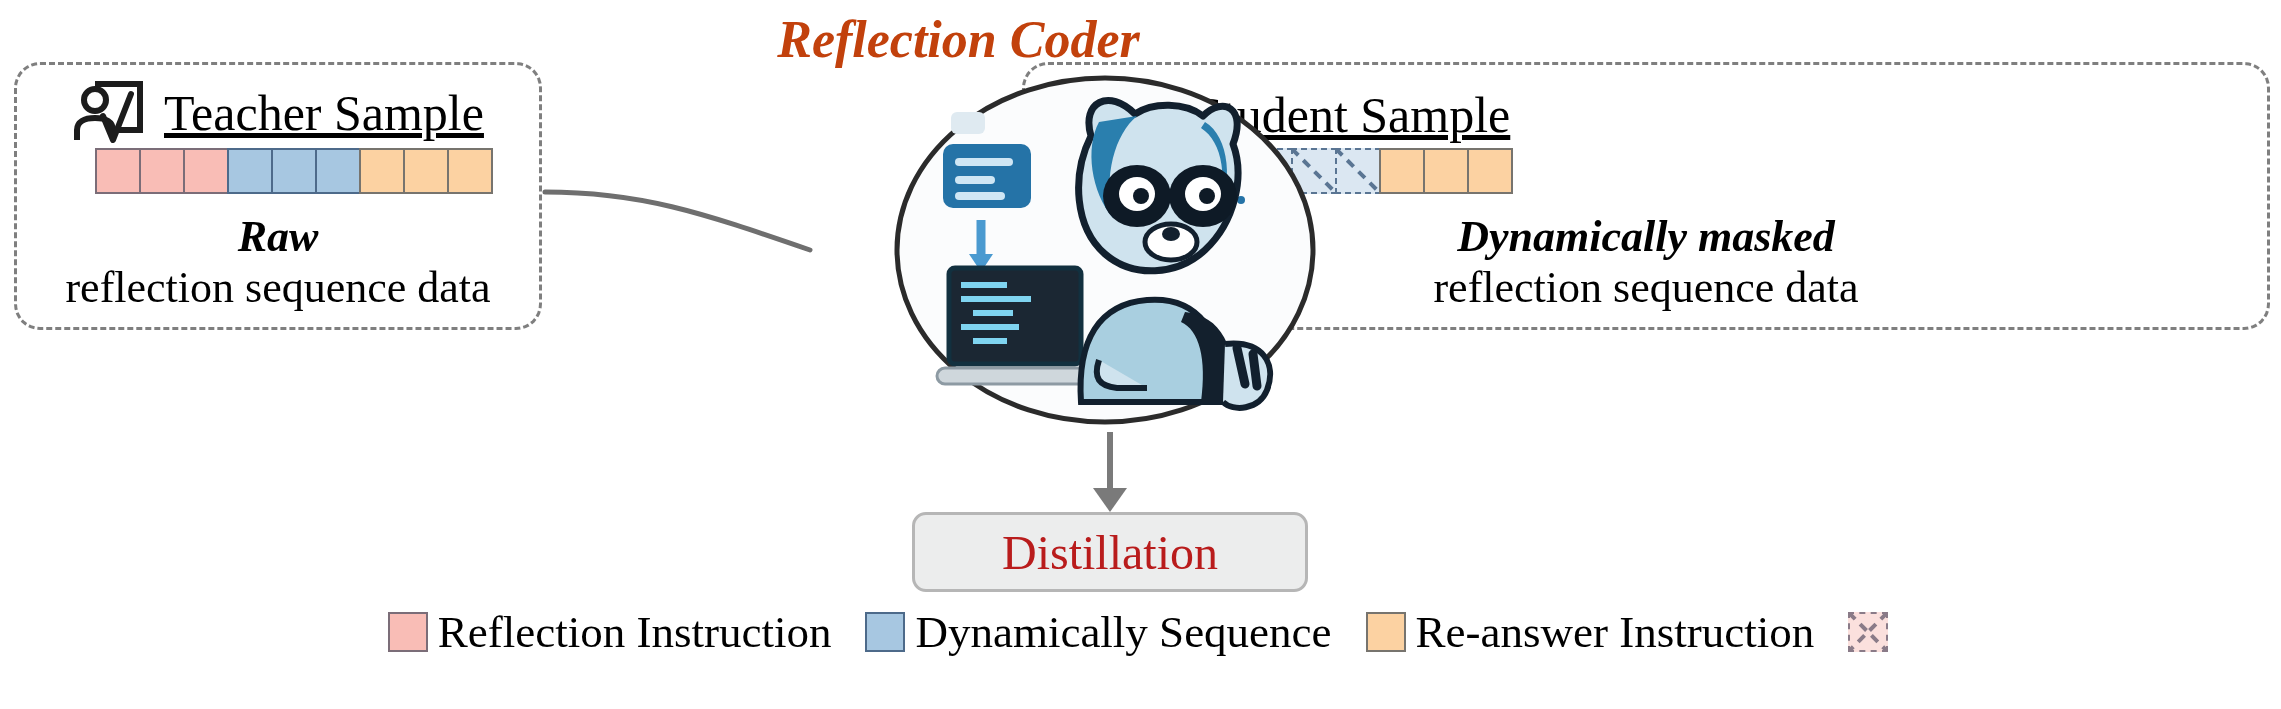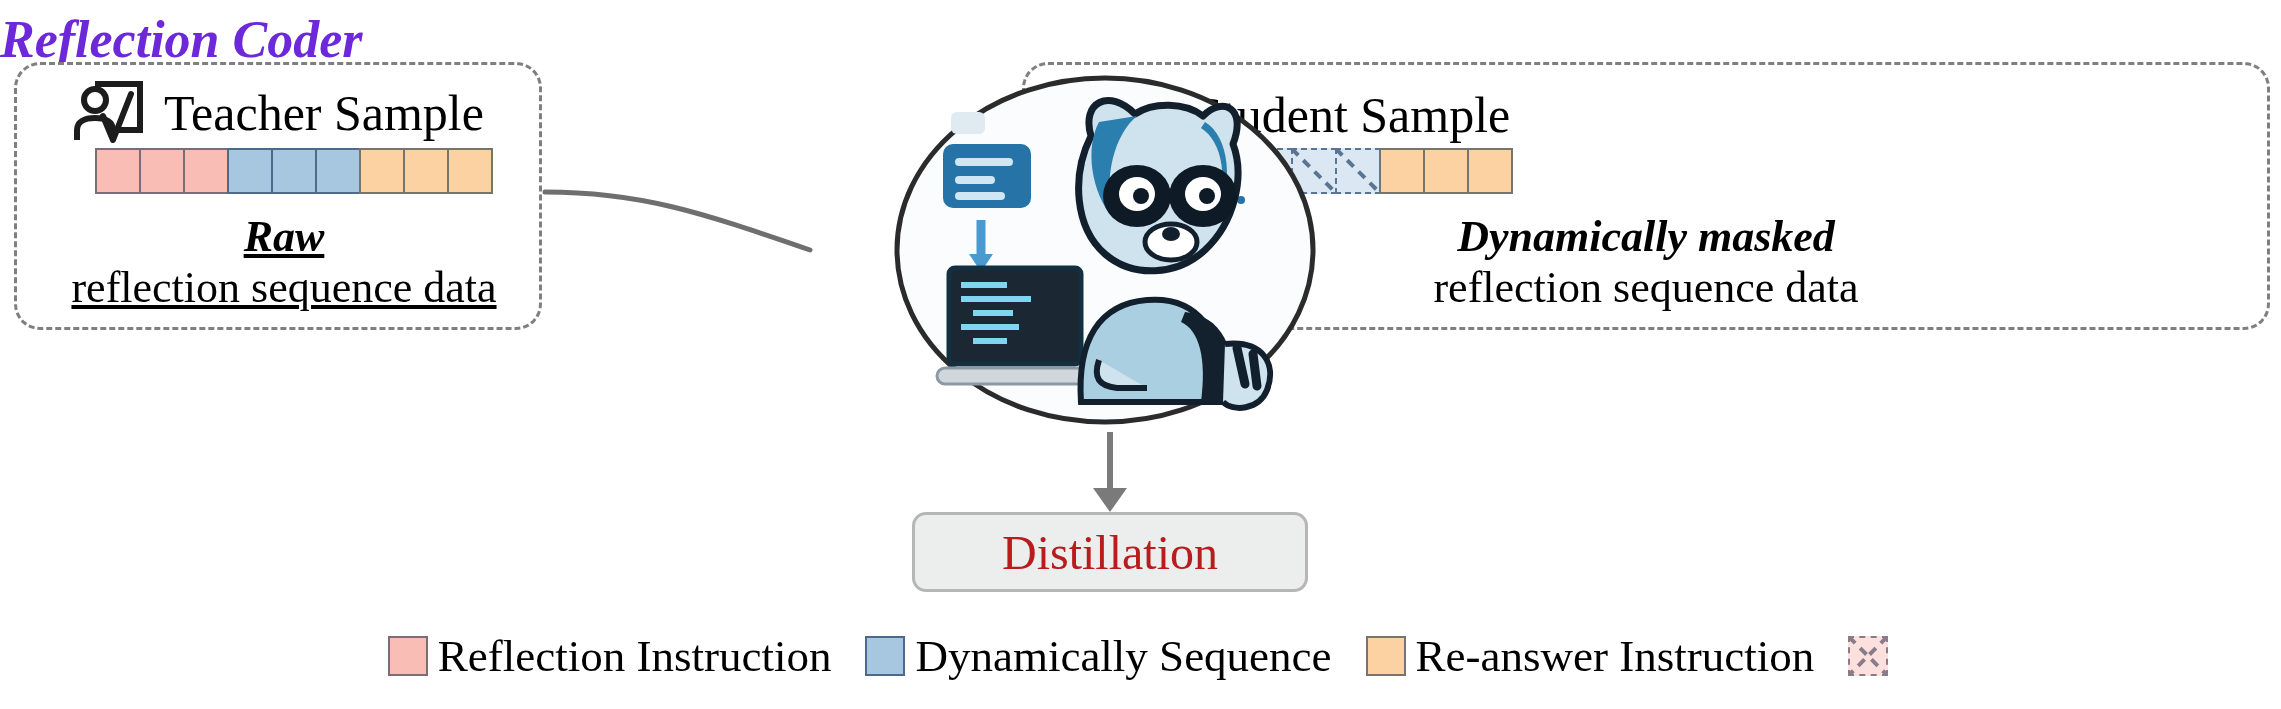--- a/index.html
+++ b/index.html
@@ -25,20 +25,21 @@
   }
   #panel-teacher { left: 14px;  top: 62px; width: 528px; height: 268px; }
   #panel-student { left: 1022px; top: 62px; width: 1248px; height: 268px; }
 
   
   .panel-head {
     position: absolute;
     display: flex;
     align-items: center;
     gap: 18px;
+    text-decoration: underline;
   }
   #head-teacher { left: 72px;  top: 78px; }
   #head-student { left: 1105px; top: 78px; }
 
   .panel-title {
     font-size: 50px;
     line-height: 1;
     color: #000;
     white-space: nowrap;
     font-family: "Liberation Serif", "DejaVu Serif", serif;
@@ -73,45 +74,45 @@
   .tok.pink.masked   { background: #fbe0dd; border-color: #8a7b88; }
   .tok.blue.masked   { background: #dbe7f2; border-color: #5a7593; }
 
   
   .caption {
     position: absolute;
     text-align: center;
     color: #000;
     line-height: 1.12;
   }
-  #cap-teacher { left: 20px;  top: 212px; width: 528px; text-decoration: underline; }
+  #cap-teacher { left: 14px;  top: 212px; width: 528px; }
   #cap-student { left: 1022px; top: 212px; width: 1248px; }
 
   .caption .cap-em {
     display: block;
     font-style: italic;
     font-weight: bold;
     font-size: 44px;
   }
   .caption .cap-sub {
     display: block;
     font-size: 44px;
     margin-top: 2px;
   }
 
   
   #center-title {
     position: absolute;
     left: 0; top: 10px;
     width: 1917px;
-    text-align: left;
+    text-align: center;
     font-size: 52px;
     font-weight: bold;
     font-style: italic;
-    color: #6d28d9;
+    color: #c2410c;
   }
 
   
   #mascot {
     position: absolute;
     left: 885px;
     top: 72px;
     width: 440px;
     height: 356px;
   }
@@ -139,21 +140,21 @@
     align-items: center;
     justify-content: center;
     font-size: 48px;
     color: #b91c1c;
   }
 
   
   #legend {
     position: absolute;
     left: 0;
-    top: 630px;
+    top: 606px;
     width: 2276px;
     display: flex;
     align-items: center;
     justify-content: center;
     gap: 34px;
   }
   .legend-item {
     display: flex;
     align-items: center;
     gap: 10px;

